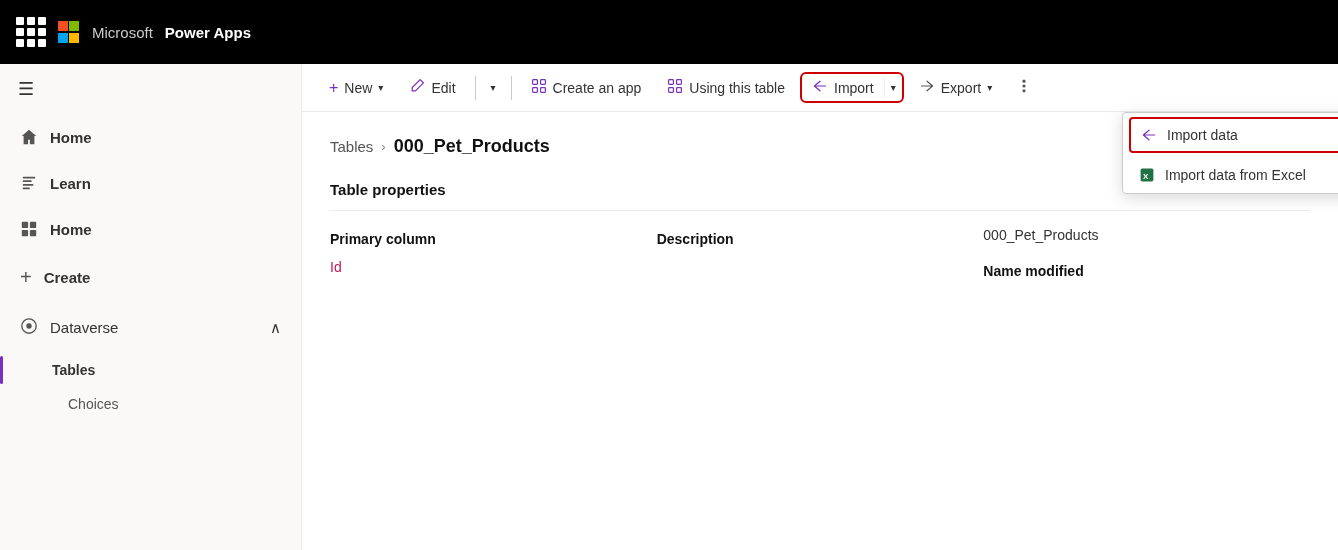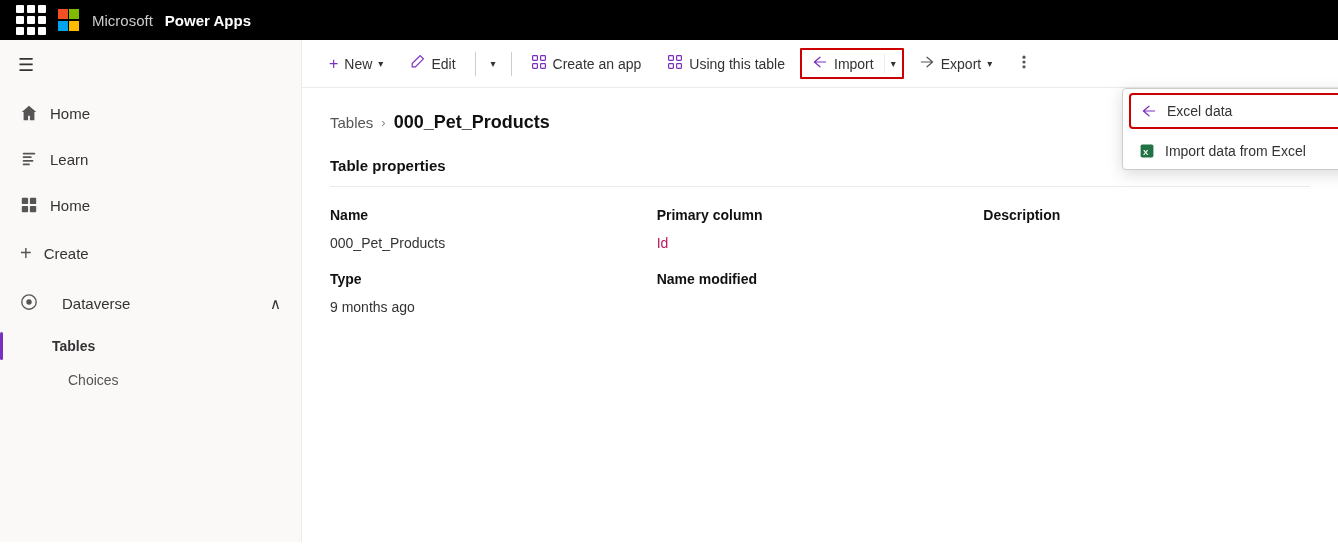--- a/index.html
+++ b/index.html
@@ -1,21 +1,21 @@
 <!DOCTYPE html>
 <html><head>
   <meta charset="utf-8">
   <style>
     * { margin: 0; padding: 0; box-sizing: border-box; }
     body { font-family: 'Segoe UI', Arial, sans-serif; font-size: 14px; background: #fff; width: 1338px; height: 550px; overflow: hidden; }
 
     
     .topbar {
       background: #000;
-      height: 40px;
+      height: 64px;
       display: flex;
       align-items: center;
       padding: 0 16px;
       gap: 12px;
       color: #fff;
     }
     .topbar-grid { display: grid; grid-template-columns: repeat(3,8px); grid-template-rows: repeat(3,8px); gap: 3px; cursor: pointer; }
     .topbar-grid span { width: 8px; height: 8px; background: #fff; border-radius: 1px; display: block; }
     .ms-logo { display: flex; width: 22px; height: 22px; flex-wrap: wrap; gap: 1px; }
     .ms-logo-q { width: 10px; height: 10px; }
@@ -47,31 +47,31 @@
       align-items: center;
       gap: 12px;
       padding: 14px 20px;
       cursor: pointer;
       color: #333;
       font-size: 15px;
       border-radius: 4px;
       position: relative;
     }
     .sidebar-item .icon { font-size: 18px; color: #555; display: flex; align-items: center; }
-    .sidebar-item-label { font-size: 15px; }
+    .sidebar-item-label { font-size: 15px; font-weight: bold; }
     .sidebar-dataverse {
       display: flex;
       align-items: center;
       justify-content: space-between;
       padding: 14px 20px;
       cursor: pointer;
       font-size: 15px;
       color: #333;
     }
-    .sidebar-dataverse-left { display: flex; align-items: center; gap: 24px; }
+    .sidebar-dataverse-left { display: flex; align-items: center; gap: 12px; }
     .sidebar-sub-item {
       padding: 10px 20px 10px 52px;
       font-size: 14px;
       font-weight: 700;
       cursor: pointer;
       color: #333;
       position: relative;
     }
     .sidebar-sub-item.active::before {
       content: '';
@@ -126,21 +126,21 @@
       background: transparent;
       color: #333;
       font-size: 14px;
     }
 
     
     .import-btn-group {
       display: flex;
       align-items: center;
       border: 2px solid #c00;
-      border-radius: 1px;
+      border-radius: 6px;
       background: #fff;
     }
     .import-btn-main {
       display: flex;
       align-items: center;
       gap: 6px;
       padding: 4px 10px;
       cursor: pointer;
       color: #333;
       font-size: 14px;
@@ -383,43 +383,40 @@
       <div class="breadcrumb">
         <span class="breadcrumb-link">Tables</span>
         <span class="breadcrumb-sep">›</span>
         <span class="breadcrumb-current">000_Pet_Products</span>
       </div>
 
       <div>
         <div class="section-title">Table properties</div>
         <hr class="divider">
         <div class="props-grid">
-          <div class="prop-header">Name</div>
           <div class="prop-header">Primary column</div>
           <div class="prop-header">Description</div>
           <div class="prop-value">000_Pet_Products</div>
           <div class="prop-value link">Id</div>
           <div class="prop-value"></div>
-          <div class="prop-header">Type</div>
           <div class="prop-header">Name modified</div>
           <div class="prop-header"></div>
-          <div class="prop-value">9 months ago</div>
           <div class="prop-value"></div>
         </div>
       </div>
     </div>
 
     <div class="dropdown-overlay">
       <div class="dropdown-item highlighted">
         <span class="d-icon">
           <svg width="16" height="16" viewBox="0 0 20 20" fill="none">
             <path d="M3 10h14M10 4l-7 6 7 6" stroke="#7b2fbe" stroke-width="1.5" stroke-linecap="round" stroke-linejoin="round"></path>
           </svg>
         </span>
-        <span>Excel data</span>
+        <span>Import data</span>
       </div>
       <div class="dropdown-item">
         <span class="d-icon-excel">
           <svg width="16" height="16" viewBox="0 0 20 20" fill="none">
             <rect x="2" y="2" width="16" height="16" rx="2" fill="#217346"></rect>
             <text x="5" y="15" font-size="10" fill="#fff" font-family="Arial" font-weight="bold">X</text>
           </svg>
         </span>
         <span>Import data from Excel</span>
       </div>

